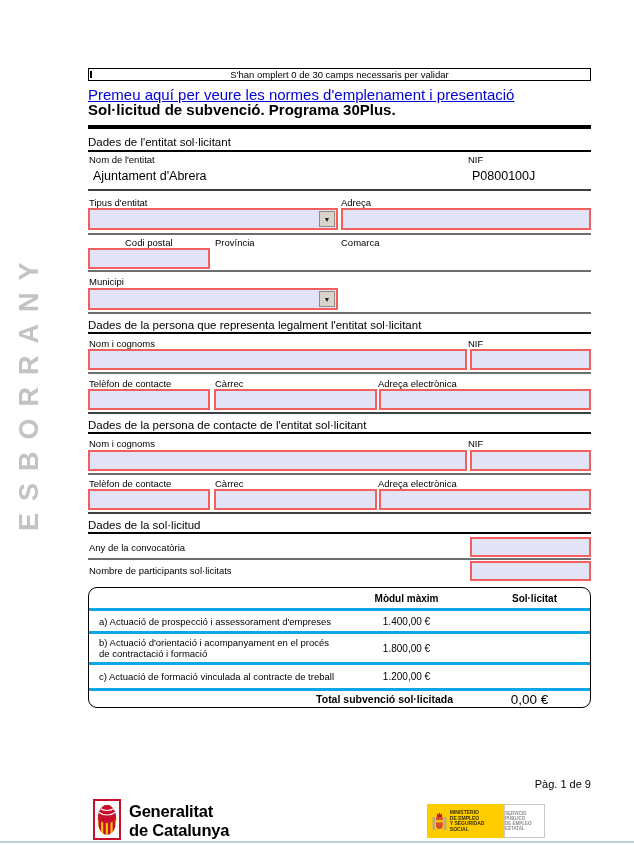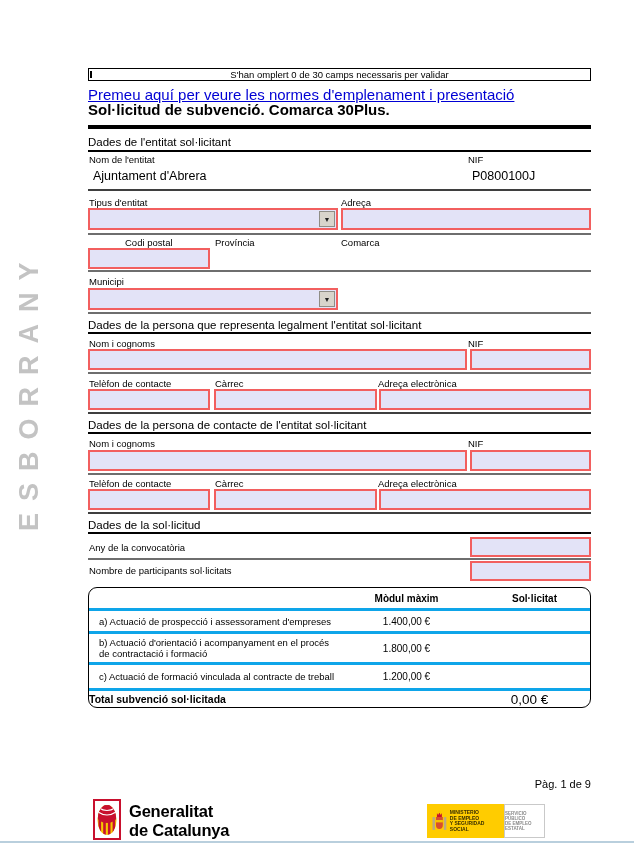--- a/index.html
+++ b/index.html
@@ -40,21 +40,21 @@
     left:88px;top:587px;width:503px;height:121px;
     border:1px solid #000;border-radius:9px;box-sizing:border-box;
     display:flex;flex-direction:column;overflow:hidden;
   }
   .t-row{display:flex;align-items:center;box-sizing:border-box;}
   .t-row + .t-row{border-top:3px solid #0ea5e9;}
   .t-c1{flex:0 0 235px;padding-left:10px;font-size:9.5px;line-height:11px;}
   .t-c2{flex:0 0 145px;text-align:center;font-size:10px;}
   .t-c3{flex:1;text-align:center;font-size:10px;}
   .t-head .t-c2,.t-head .t-c3{font-weight:bold;}
-  .t-total-lbl{flex:0 0 380px;text-align:left;padding-right:16px;font-size:10.5px;font-weight:bold;box-sizing:border-box;}
+  .t-total-lbl{flex:0 0 380px;text-align:right;padding-right:16px;font-size:10.5px;font-weight:bold;box-sizing:border-box;}
   .t-total-val{flex:1;text-align:center;font-size:13.5px;}
   
   #pagenum{font-size:11px;white-space:nowrap;}
   #gencat-text{font-size:16.5px;font-weight:bold;line-height:19px;letter-spacing:-0.2px;white-space:nowrap;}
   #ministry{left:427px;top:804px;width:118px;height:34px;display:flex;}
   #ministry .yellow{
     width:77px;background:#fc0;display:flex;align-items:center;box-sizing:border-box;padding-left:5px;
   }
   #ministry .min-text{font-size:5px;line-height:5.5px;color:#3a2f00;font-weight:bold;margin-left:3px;}
   #ministry .white{
@@ -71,21 +71,21 @@
 
   <div id="watermark" class="abs">ESBORRANY</div>
 
   <div id="topbar" class="abs" style="left:88px;top:68px;width:503px;height:13px;">
     <span class="tick"></span>
     <span>S'han omplert 0 de 30 camps necessaris per validar</span>
   </div>
 
   <a href="#" class="abs normlink" style="left:88px;top:86px;">Premeu aquí per veure les normes d'emplenament i presentació</a>
 
-  <div id="form-title" class="abs" style="left:88px;top:101px;">Sol·licitud de subvenció. Comarca 30Plus.</div>
+  <div id="form-title" class="abs" style="left:88px;top:101px;">Sol·licitud de subvenció. Programa 30Plus.</div>
   <div class="abs line-black" style="left:88px;top:125px;width:503px;height:4px;"></div>
 
   <div class="abs sec-h" style="left:88px;top:136px;">Dades de l'entitat sol·licitant</div>
   <div class="abs line-black" style="left:88px;top:150px;width:503px;height:2px;"></div>
 
   <div class="abs lbl" style="left:89px;top:155px;">Nom de l'entitat</div>
   <div class="abs lbl" style="left:468px;top:155px;">NIF</div>
   <div class="abs val" style="left:93px;top:169px;">Ajuntament d'Abrera</div>
   <div class="abs val" style="left:472px;top:169px;">P0800100J</div>
   <div class="abs line-dark" style="left:88px;top:189px;width:503px;height:2px;"></div>

